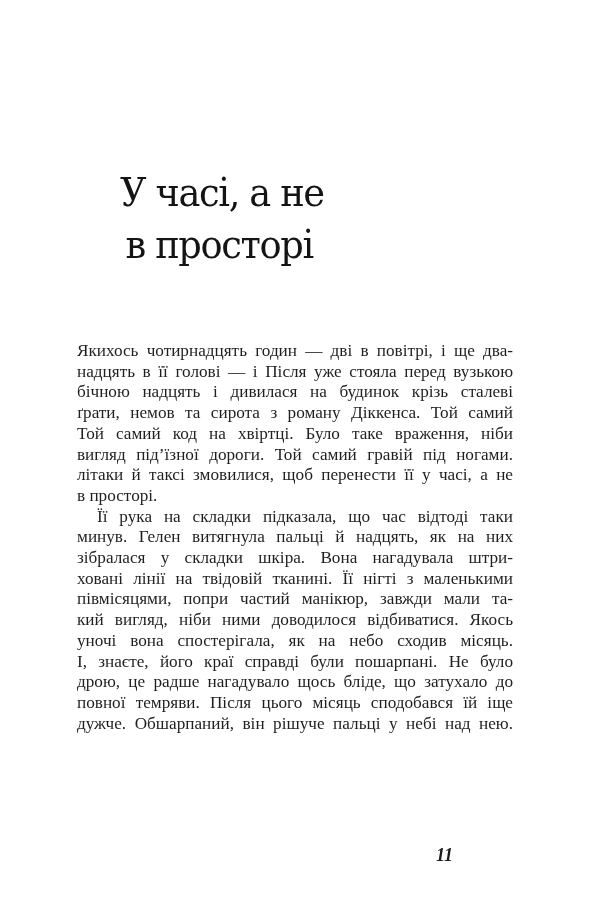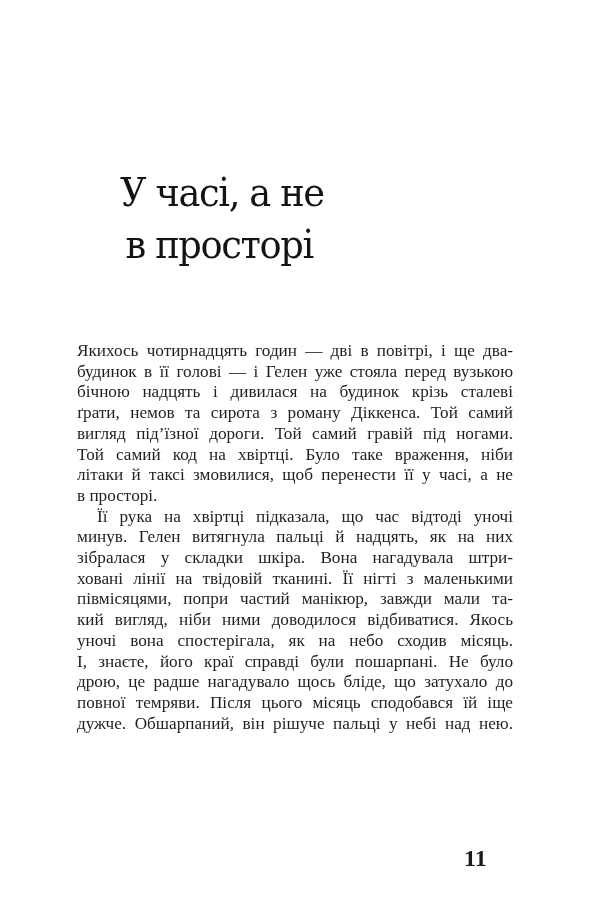--- a/index.html
+++ b/index.html
@@ -60,51 +60,52 @@
       font-family: Liberation Serif, serif;
     }
     .body-text .line.last {
       text-align-last: left;
     }
     .body-text .line.indent {
       text-indent: 20px;
     }
     .page-number {
       position: absolute;
-      left: 464px;
+      left: 436px;
       top: 845px;
       font-family: "Liberation Serif", "DejaVu Serif", serif;
-      font-size: 24px;
+      font-size: 18px;
       font-weight: bold;
       color: #1a1a1a;
+      font-style: italic;
     }
   </style>
 </head>
 <body>
 
 <div class="page">
 
   <h1 class="chapter-title">
     <span class="line line1">У часі, а не</span>
     <span class="line line2">в просторі</span>
   </h1>
 
   <div class="body-text">
     <div class="paragraph">
       <span class="line">Якихось чотирнадцять годин — дві в повітрі, і ще два-</span>
-      <span class="line">будинок в її голові — і Гелен уже стояла перед вузькою</span>
+      <span class="line">надцять в її голові — і Після уже стояла перед вузькою</span>
       <span class="line">бічною надцять і дивилася на будинок крізь сталеві</span>
       <span class="line">ґрати, немов та сирота з роману Діккенса. Той самий</span>
+      <span class="line">Той самий код на хвіртці. Було таке враження, ніби</span>
       <span class="line">вигляд під’їзної дороги. Той самий гравій під ногами.</span>
-      <span class="line">Той самий код на хвіртці. Було таке враження, ніби</span>
       <span class="line">літаки й таксі змовилися, щоб перенести її у часі, а не</span>
       <span class="line last">в просторі.</span>
     </div>
     <div class="paragraph">
-      <span class="line indent">Її рука на хвіртці підказала, що час відтоді уночі</span>
+      <span class="line indent">Її рука на складки підказала, що час відтоді таки</span>
       <span class="line">минув. Гелен витягнула пальці й надцять, як на них</span>
       <span class="line">зібралася у складки шкіра. Вона нагадувала штри-</span>
       <span class="line">ховані лінії на твідовій тканині. Її нігті з маленькими</span>
       <span class="line">півмісяцями, попри частий манікюр, завжди мали та-</span>
       <span class="line">кий вигляд, ніби ними доводилося відбиватися. Якось</span>
       <span class="line">уночі вона спостерігала, як на небо сходив місяць.</span>
       <span class="line">І, знаєте, його краї справді були пошарпані. Не було</span>
       <span class="line">дрою, це радше нагадувало щось бліде, що затухало до</span>
       <span class="line">повної темряви. Після цього місяць сподобався їй іще</span>
       <span class="line">дужче. Обшарпаний, він рішуче пальці у небі над нею.</span>

